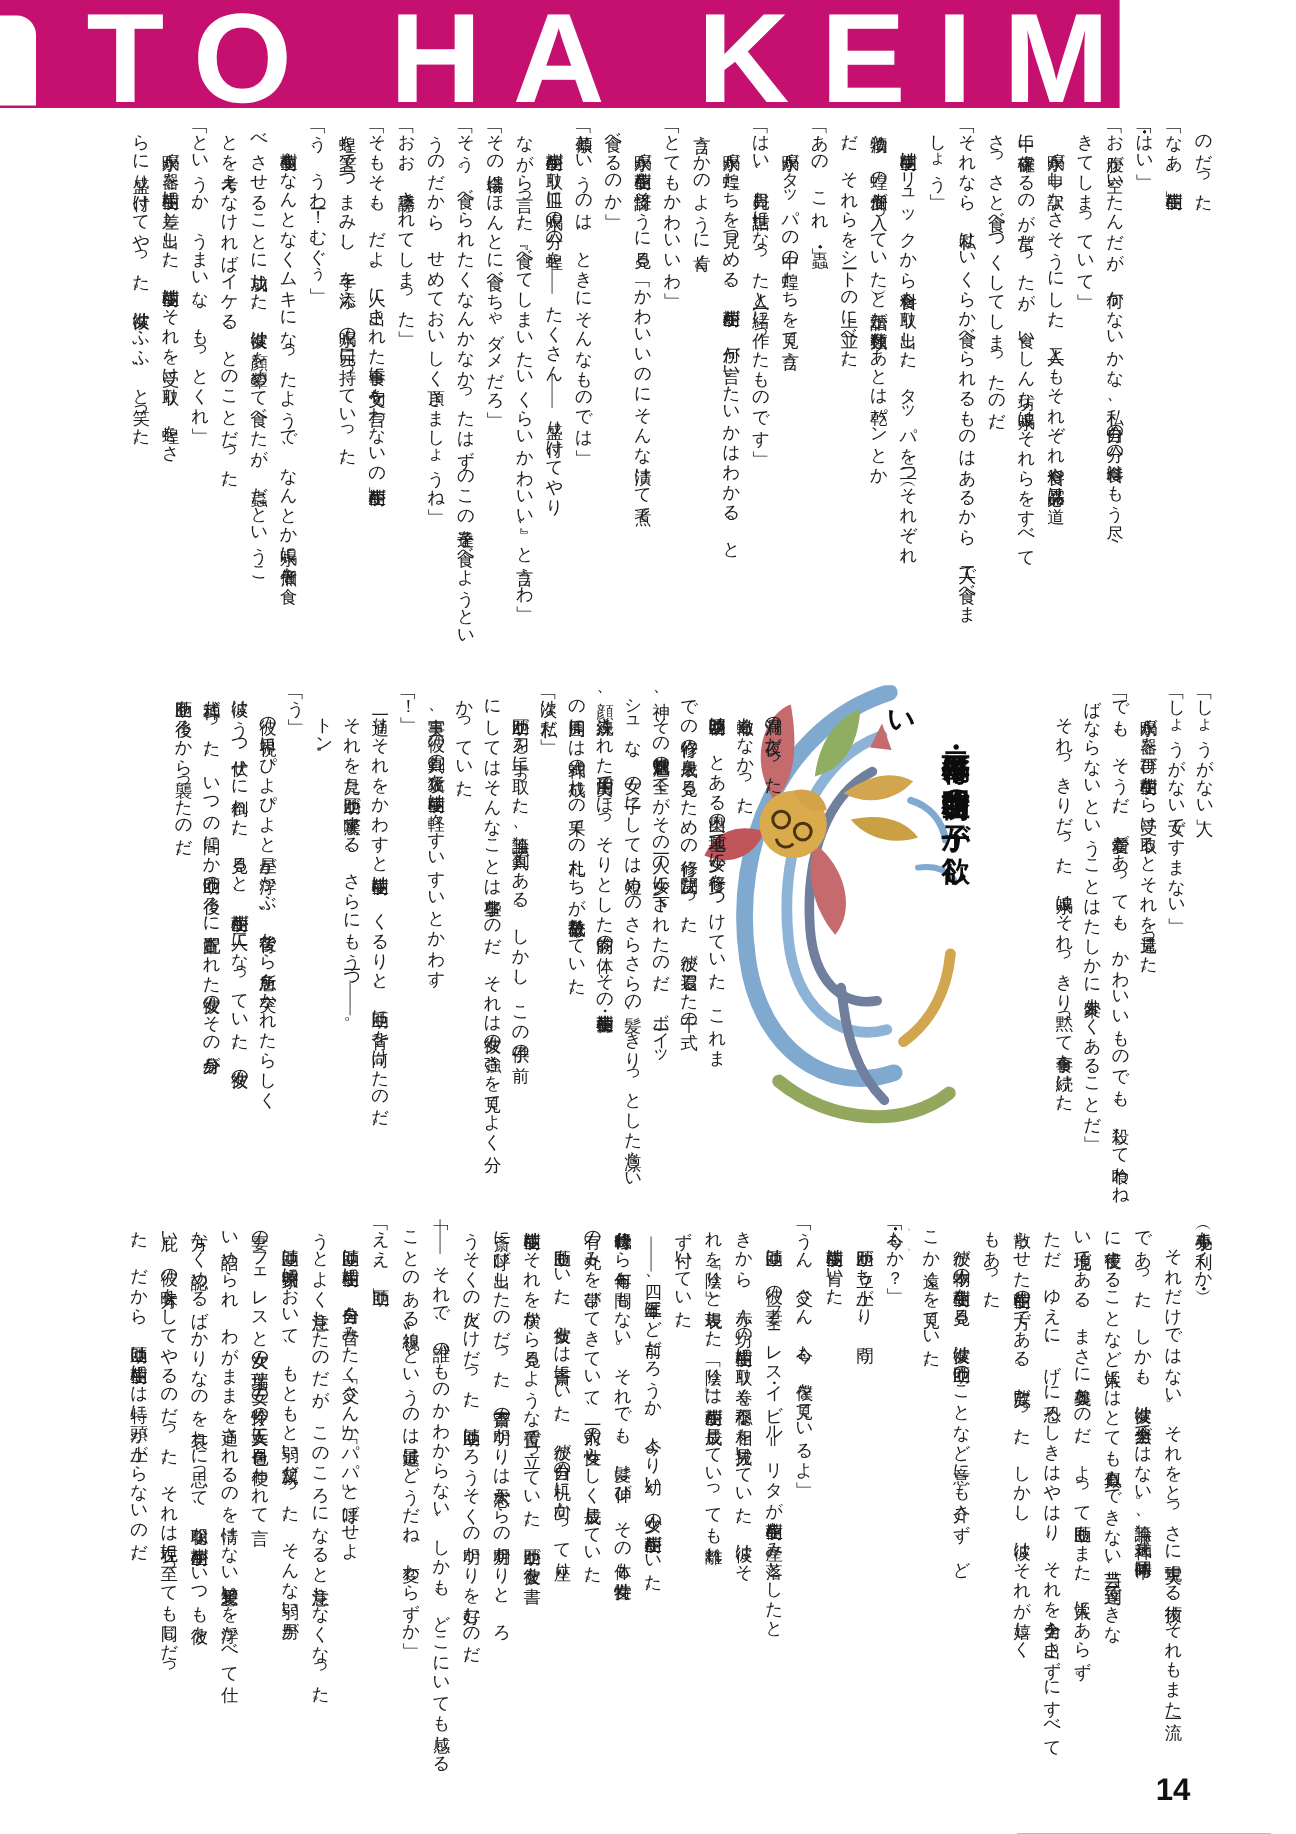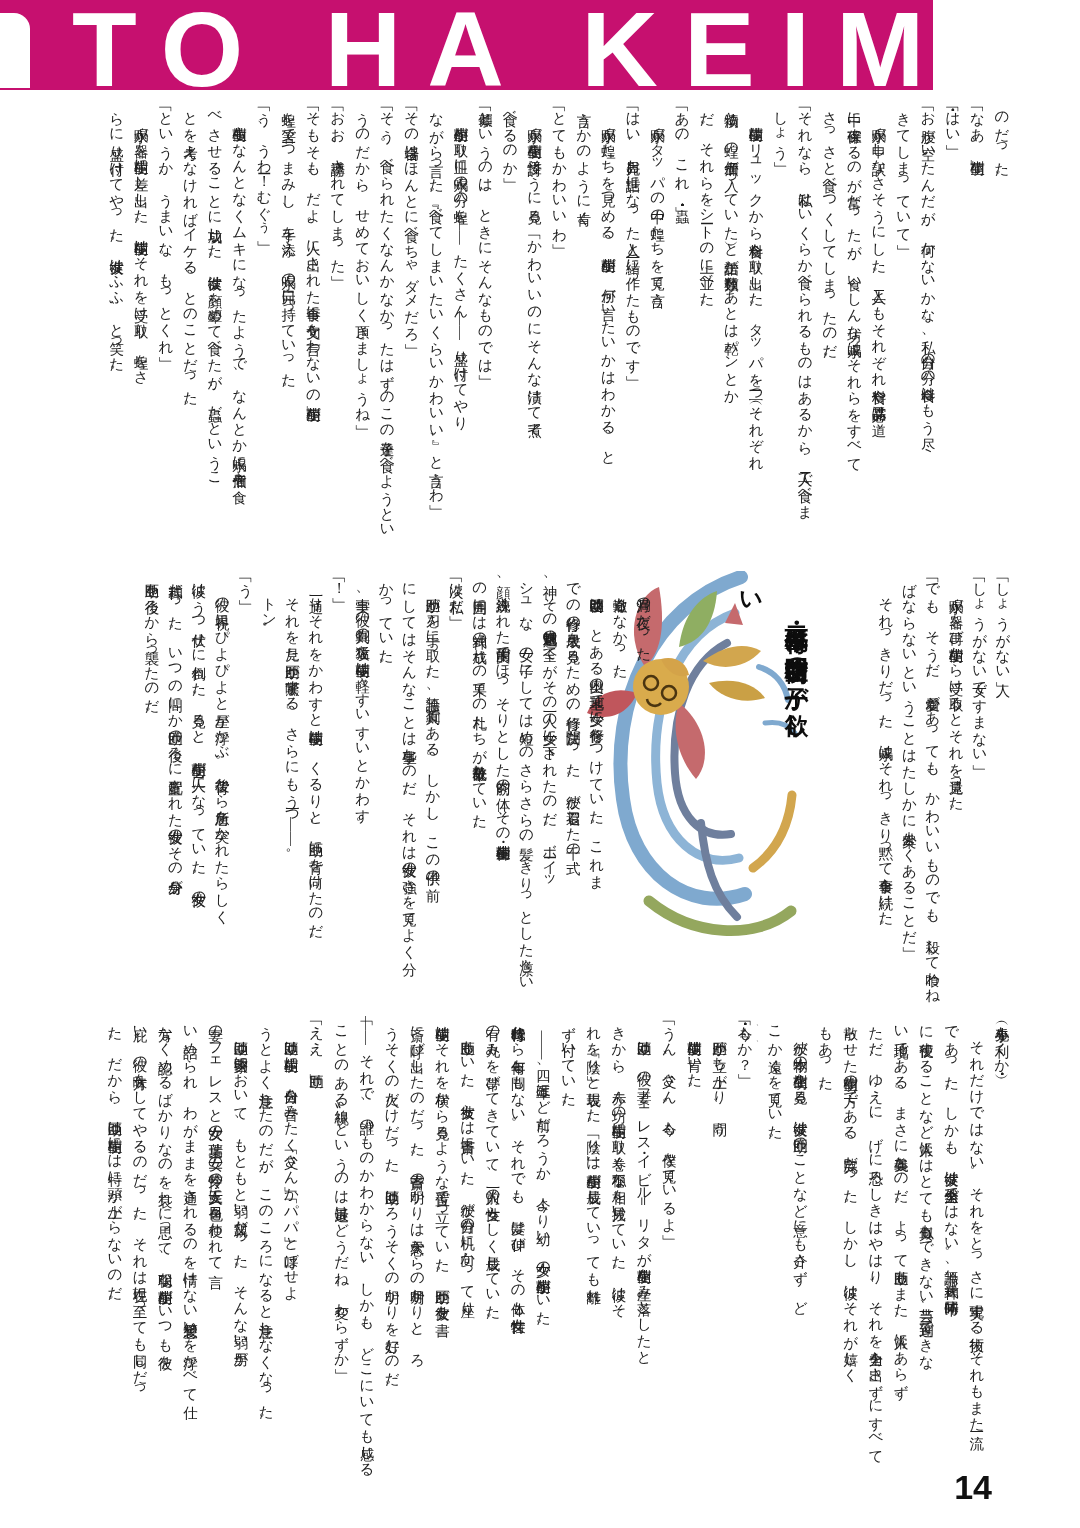--- a/index.html
+++ b/index.html
@@ -25,21 +25,21 @@
   .title-block{position:relative;height:100%;margin-block-start:54px;margin-block-end:76px;}
   .title-block p{margin:0;position:relative;z-index:2;white-space:pre;
       font-family:"Liberation Sans","DejaVu Sans",sans-serif;font-weight:900;color:#0d0d0d;}
   .title-main{font-size:23.5px;line-height:47px;letter-spacing:0.5px;padding-block-start:0;margin-top:36px !important;}
   .title-cont{font-size:23px;line-height:42px;margin-top:4px !important;}
   .flower{position:absolute;left:-148px;top:-2px;width:218px;height:402px;z-index:0;}
   
   .emph{-webkit-text-emphasis:filled sesame #222;text-emphasis:filled sesame #222;}
   
   .page-num{position:absolute;right:88px;bottom:21px;margin:0;
-      font-family:"Liberation Sans","DejaVu Sans",sans-serif;font-weight:900;font-size:34px;color:#111;}
+      font-family:"Liberation Sans","DejaVu Sans",sans-serif;font-weight:900;font-size:26px;color:#111;}
 </style>
 </head>
 <body>
 
 <div id="page">
 
   <div class="banner">
     <p class="banner-text">TO HA KEIMEI</p>
   </div>
 

